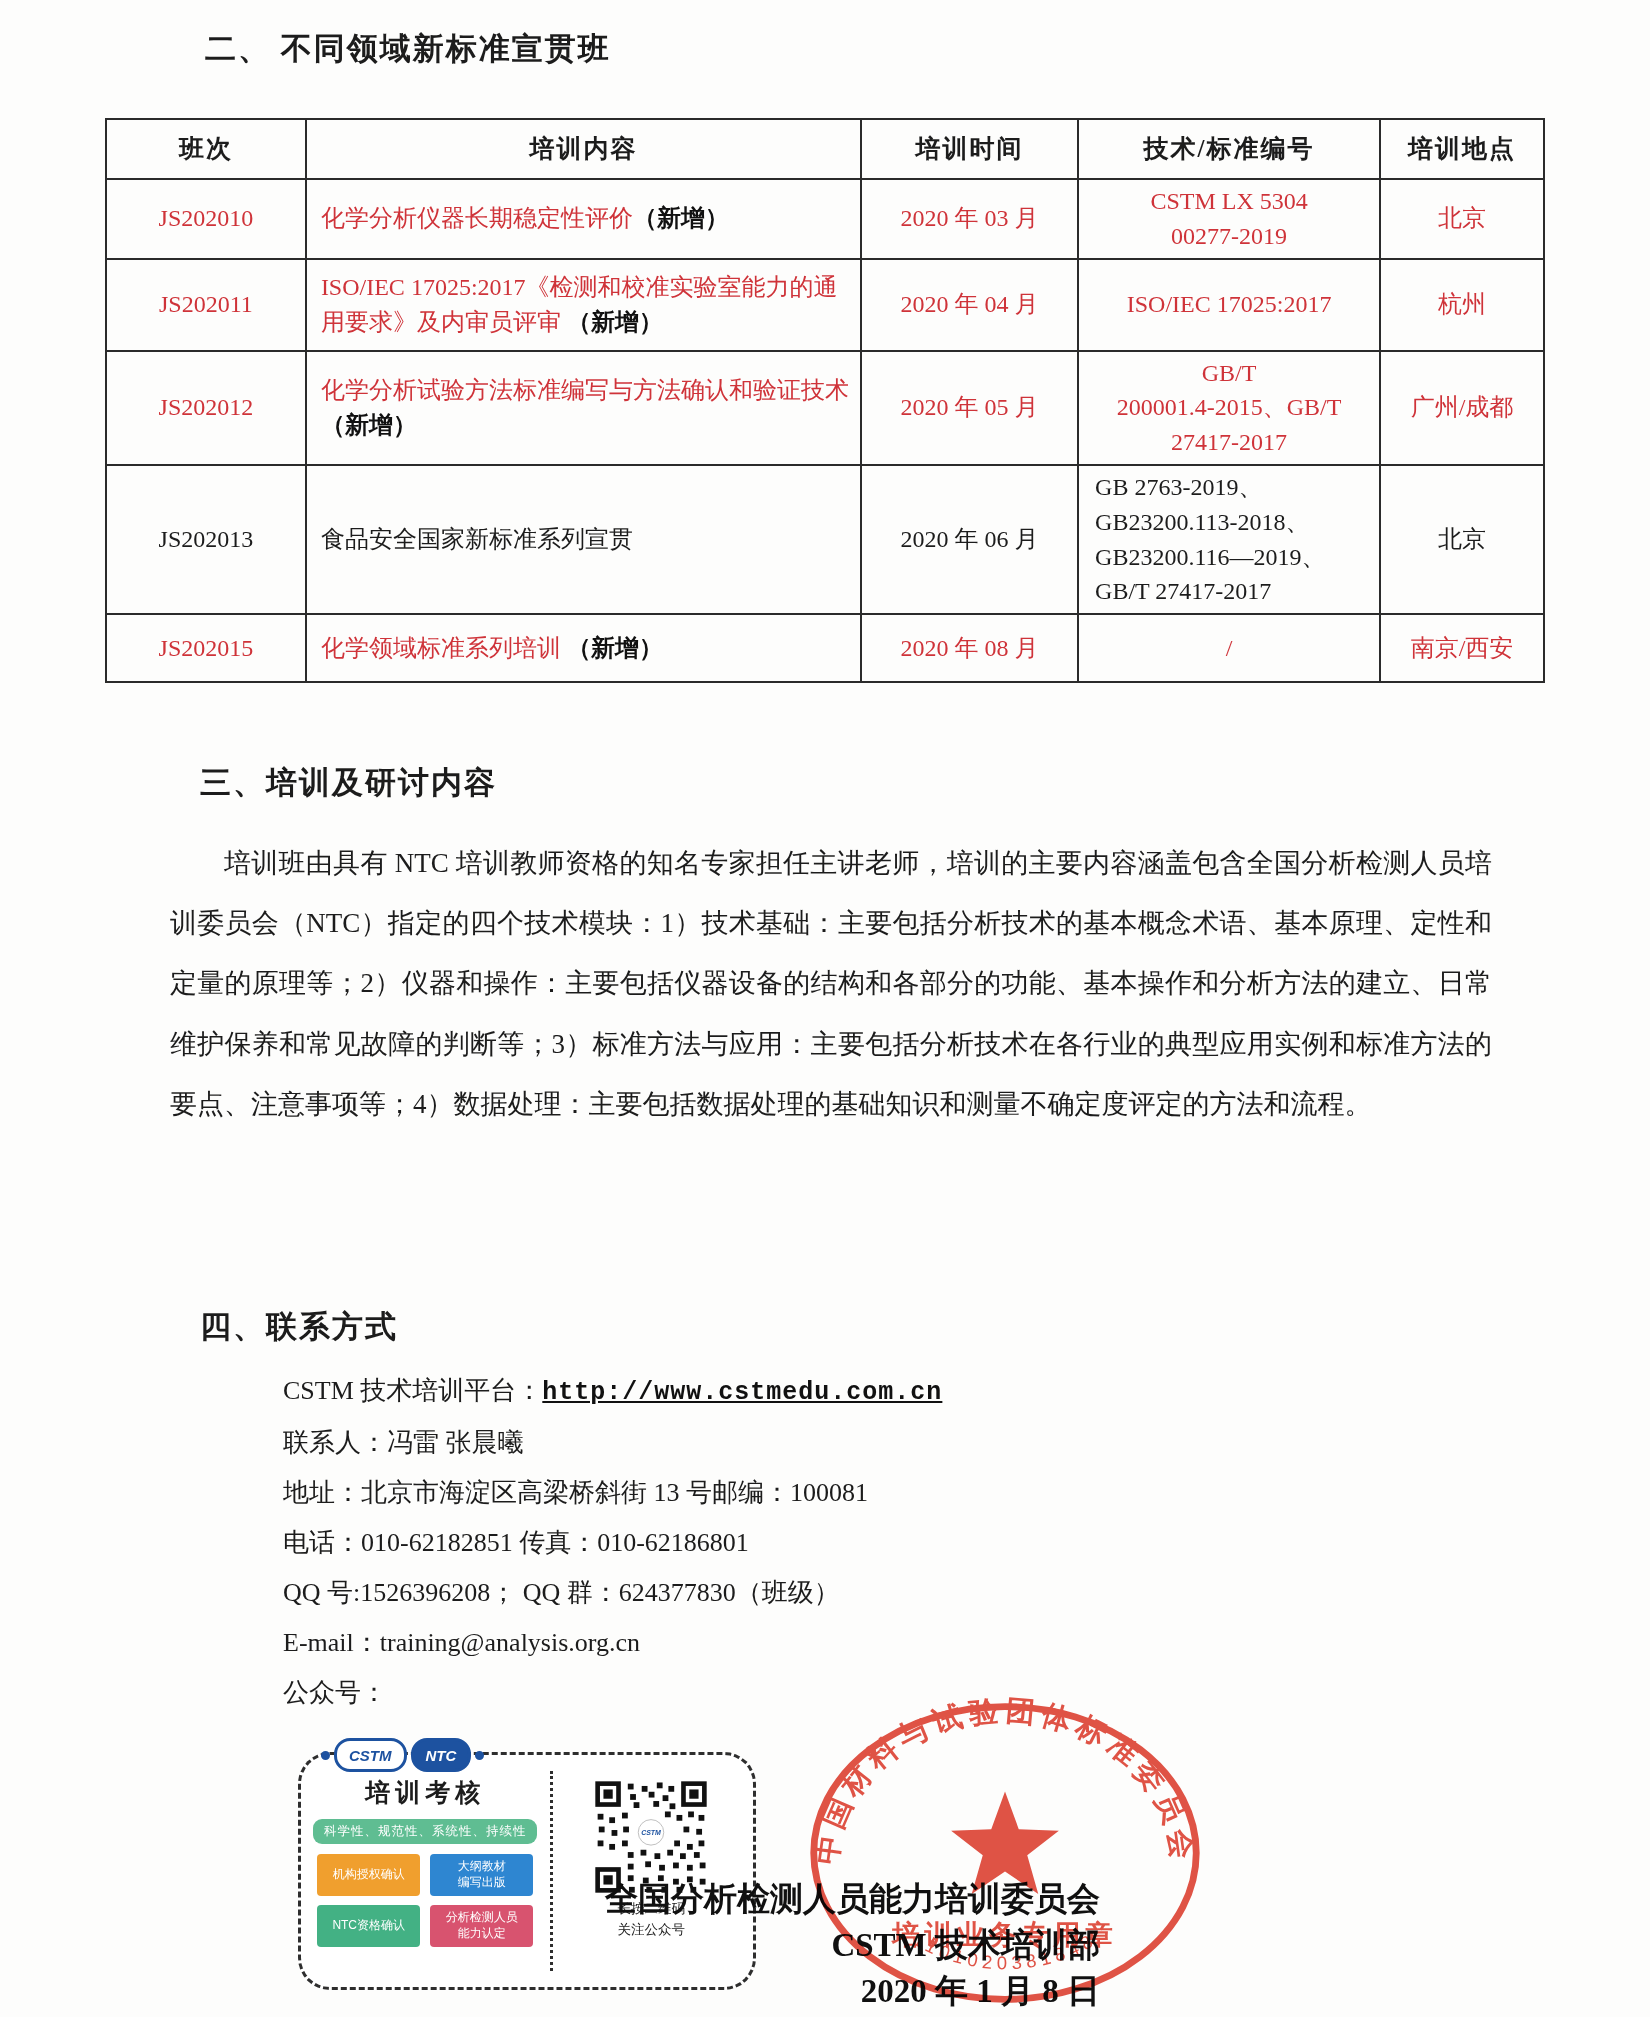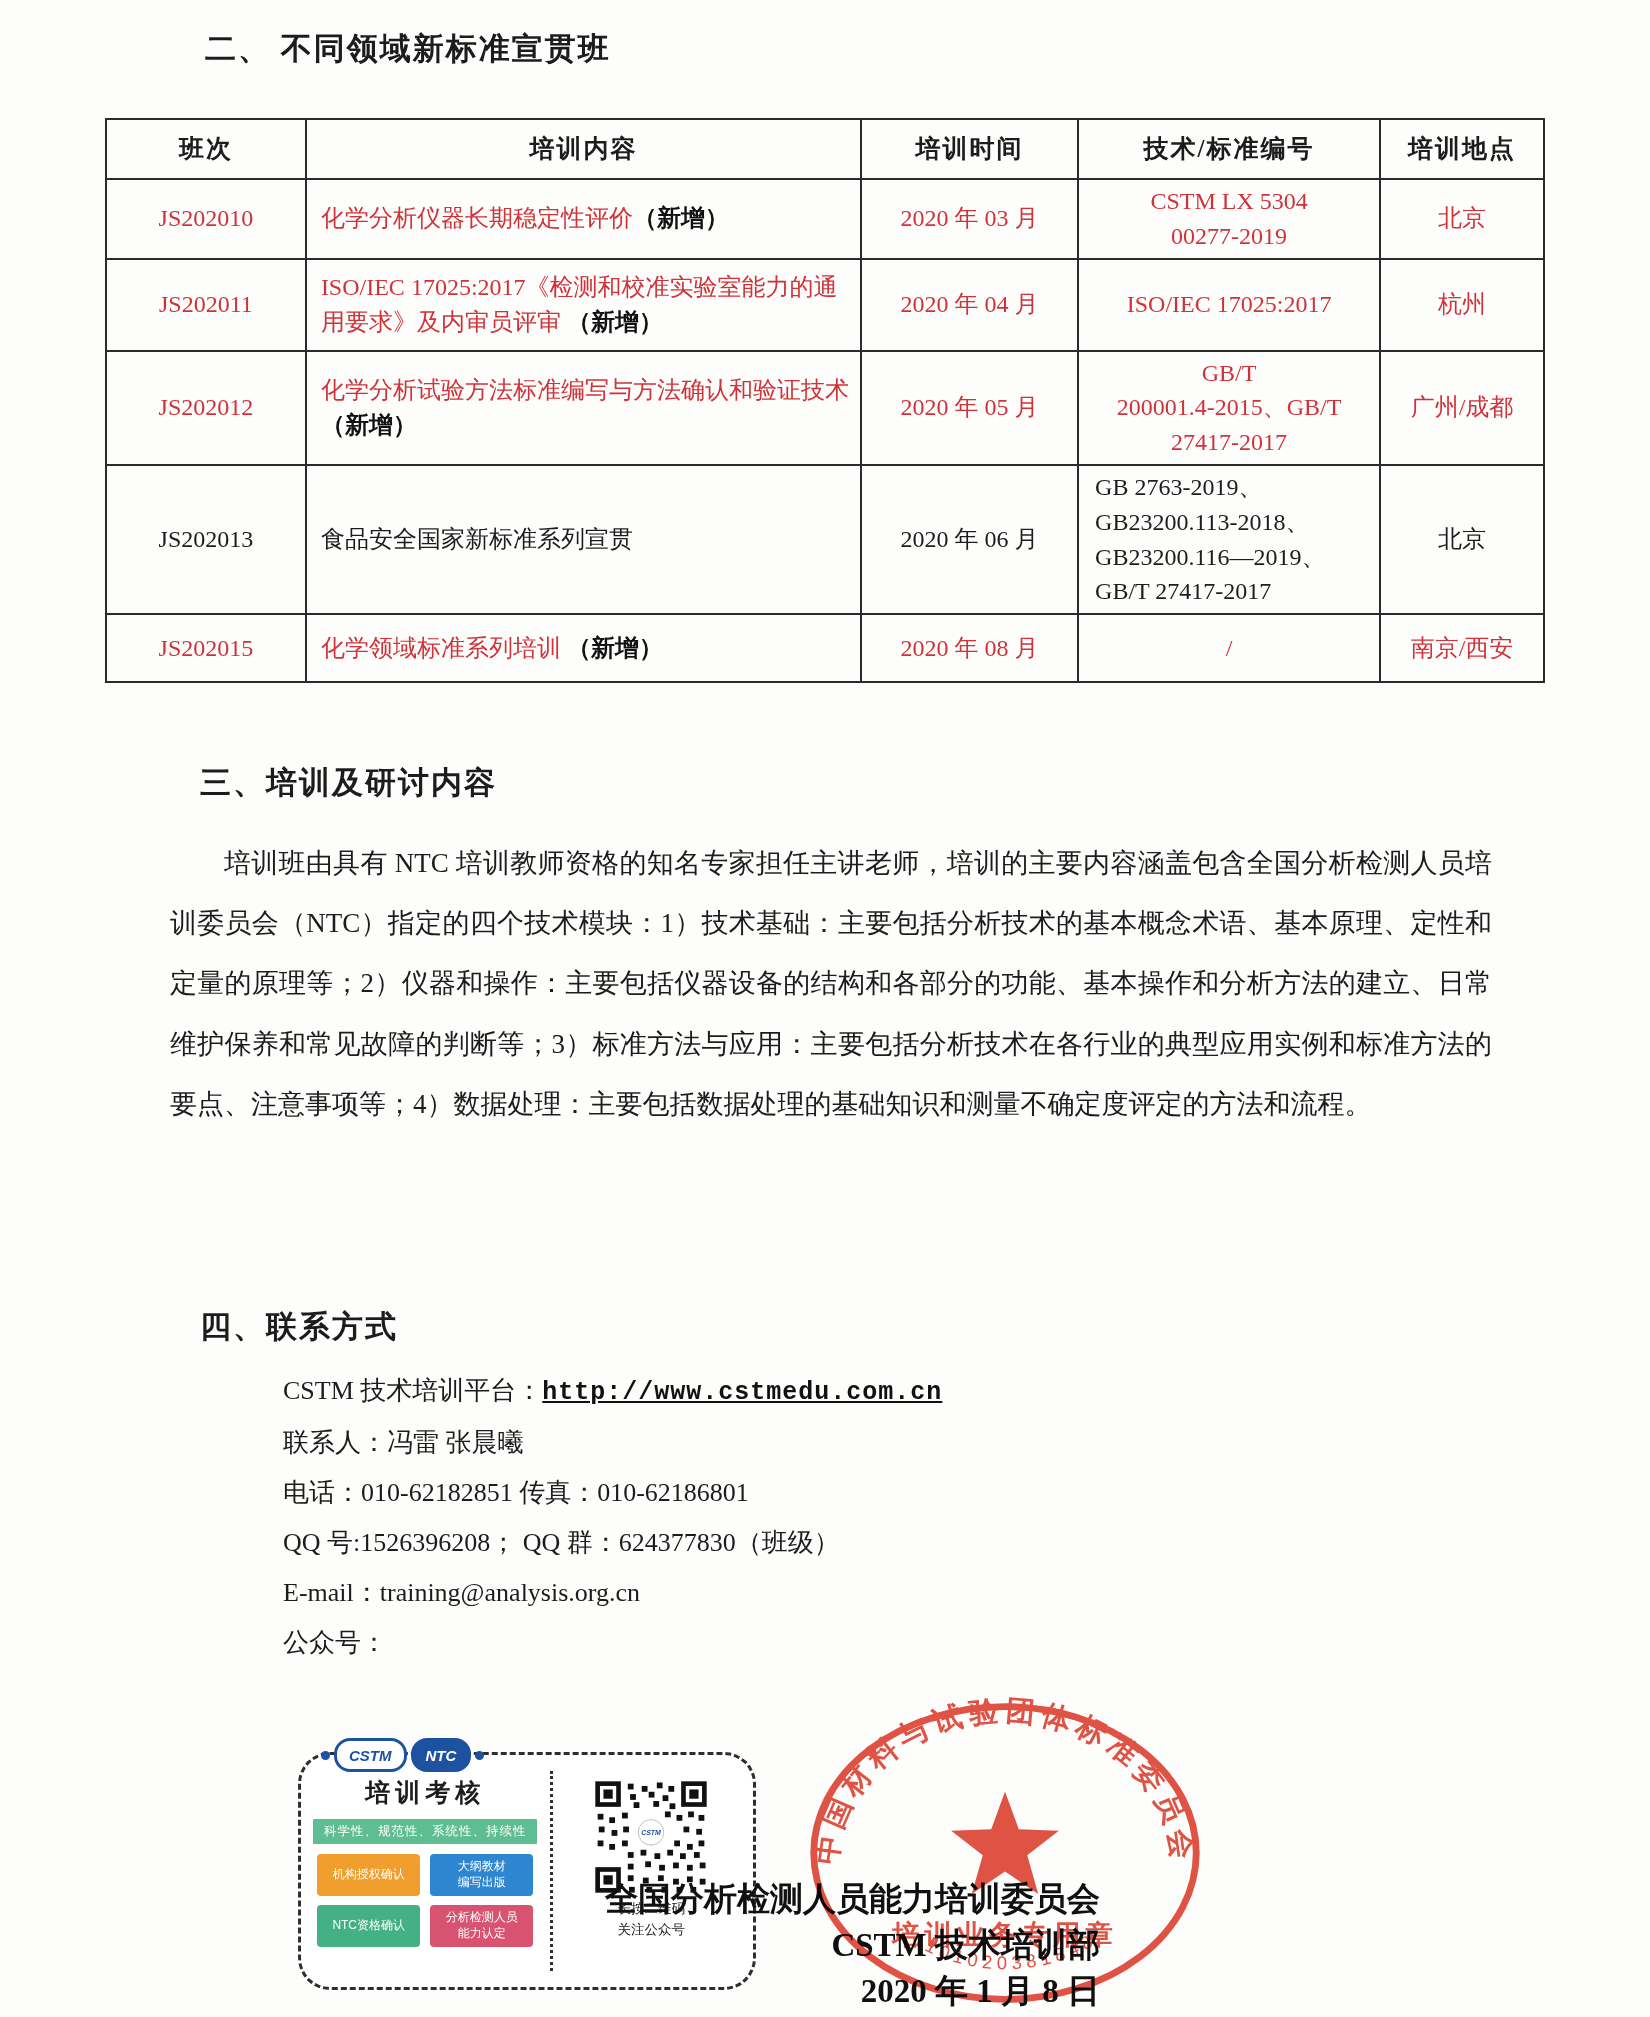--- a/index.html
+++ b/index.html
@@ -59,21 +59,21 @@
   .pill {
     height:28px; padding:0 12px; display:flex; align-items:center; justify-content:center;
     border-radius:16px; font-style:italic; font-weight:bold; font-size:15px;
   }
   .pill-cstm { background:#fff; border:3px solid #1d52a0; color:#1d52a0; }
   .pill-ntc  { background:#1d52a0; border:3px solid #1d52a0; color:#fff; }
   .box-left { position:absolute; left:0; top:0; width:55%; height:100%; }
   .box-title { text-align:center; margin-top:21px; font-size:25px; font-weight:bold; letter-spacing:5px; }
   .box-banner {
     margin:10px auto; width:90%; background:#5fbd92; color:#fff;
-    font-size:12.5px; text-align:center; padding:4px 0; border-radius:1px; letter-spacing:1px;
+    font-size:12.5px; text-align:center; padding:4px 0; border-radius:9px; letter-spacing:1px;
   }
   .badge-grid { display:grid; grid-template-columns:1fr 1fr; gap:9px 10px; width:87%; margin:0 auto; }
   .badge {
     color:#fff; font-size:12px; line-height:1.3; text-align:center; padding:5px 4px;
     border-radius:4px; display:flex; align-items:center; justify-content:center; min-height:32px;
   }
   .b1 { background:#f09f2e; } .b2 { background:#2e86d1; }
   .b3 { background:#43b184; } .b4 { background:#d8536f; }
   .box-divider { position:absolute; left:55%; top:16px; bottom:16px; border-left:3px dotted #2e2e2e; }
   .box-right { position:absolute; left:55%; right:0; top:0; height:100%;
@@ -159,20 +159,21 @@
   </table>
 
   <h2 class="sec-title" id="title-3">三、培训及研讨内容</h2>
   <p class="body-par">培训班由具有 NTC 培训教师资格的知名专家担任主讲老师，培训的主要内容涵盖包含全国分析检测人员培训委员会（NTC）指定的四个技术模块：1）技术基础：主要包括分析技术的基本概念术语、基本原理、定性和定量的原理等；2）仪器和操作：主要包括仪器设备的结构和各部分的功能、基本操作和分析方法的建立、日常维护保养和常见故障的判断等；3）标准方法与应用：主要包括分析技术在各行业的典型应用实例和标准方法的要点、注意事项等；4）数据处理：主要包括数据处理的基础知识和测量不确定度评定的方法和流程。</p>
 
   <h2 class="sec-title" id="title-4">四、联系方式</h2>
 
   <div class="contact">
     <div><span>CSTM 技术培训平台：</span><a class="url" href="#">http://www.cstmedu.com.cn</a></div>
     <div>联系人：冯雷 张晨曦</div>
+    <div>地址：北京市海淀区高梁桥斜街 13 号邮编：100081</div>
     <div>电话：010-62182851 传真：010-62186801</div>
     <div>QQ 号:1526396208；  QQ 群：624377830（班级）</div>
     <div>E-mail：training@analysis.org.cn</div>
     <div>公众号：</div>
   </div>
 
   <div class="stamp-box">
     <div class="logo-row">
       <span class="dot"></span>
       <span class="pill pill-cstm">CSTM</span>

